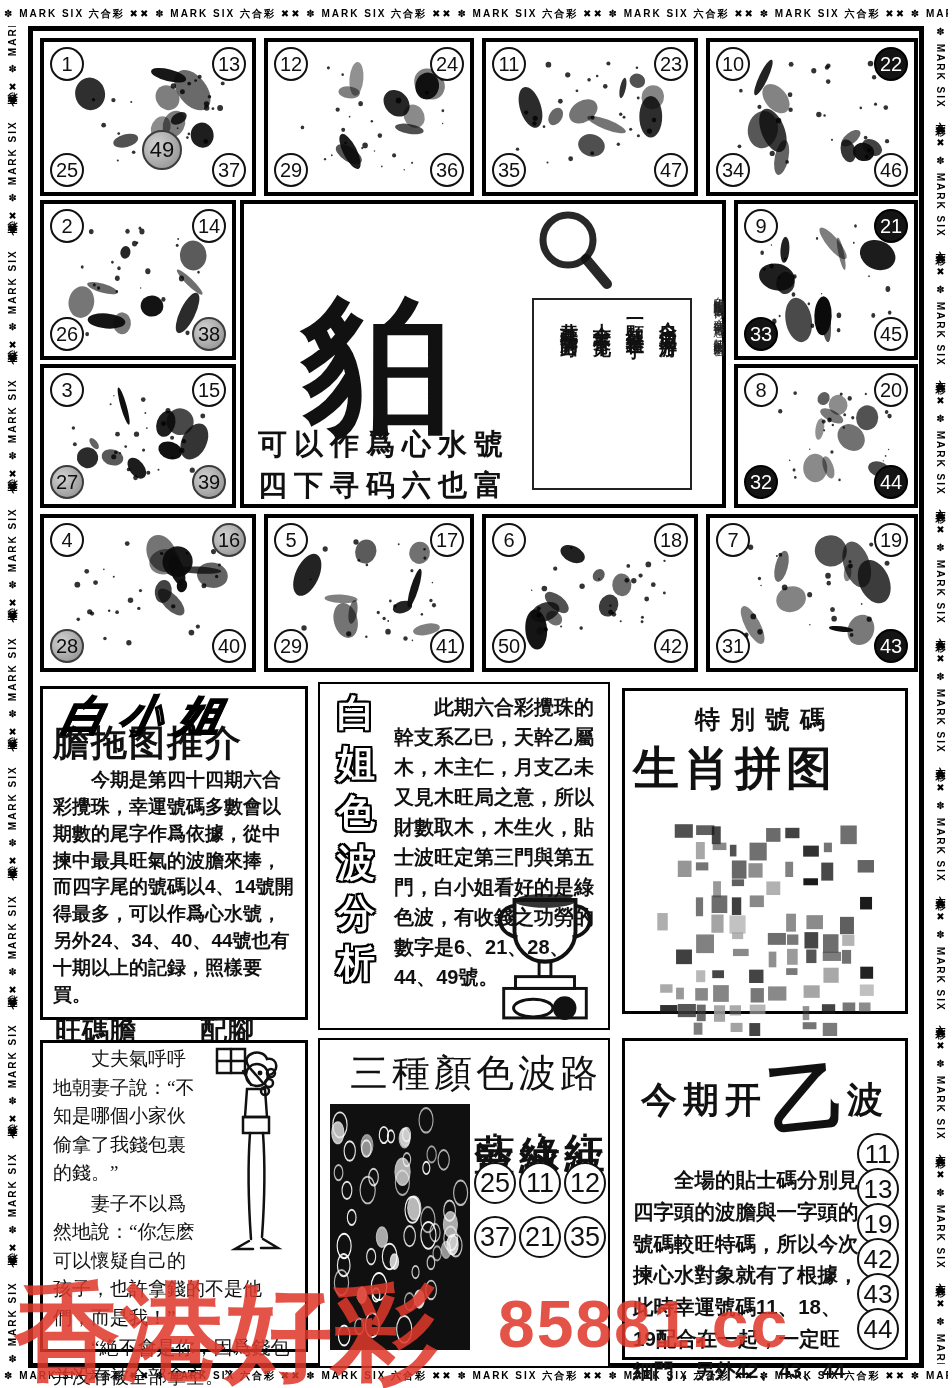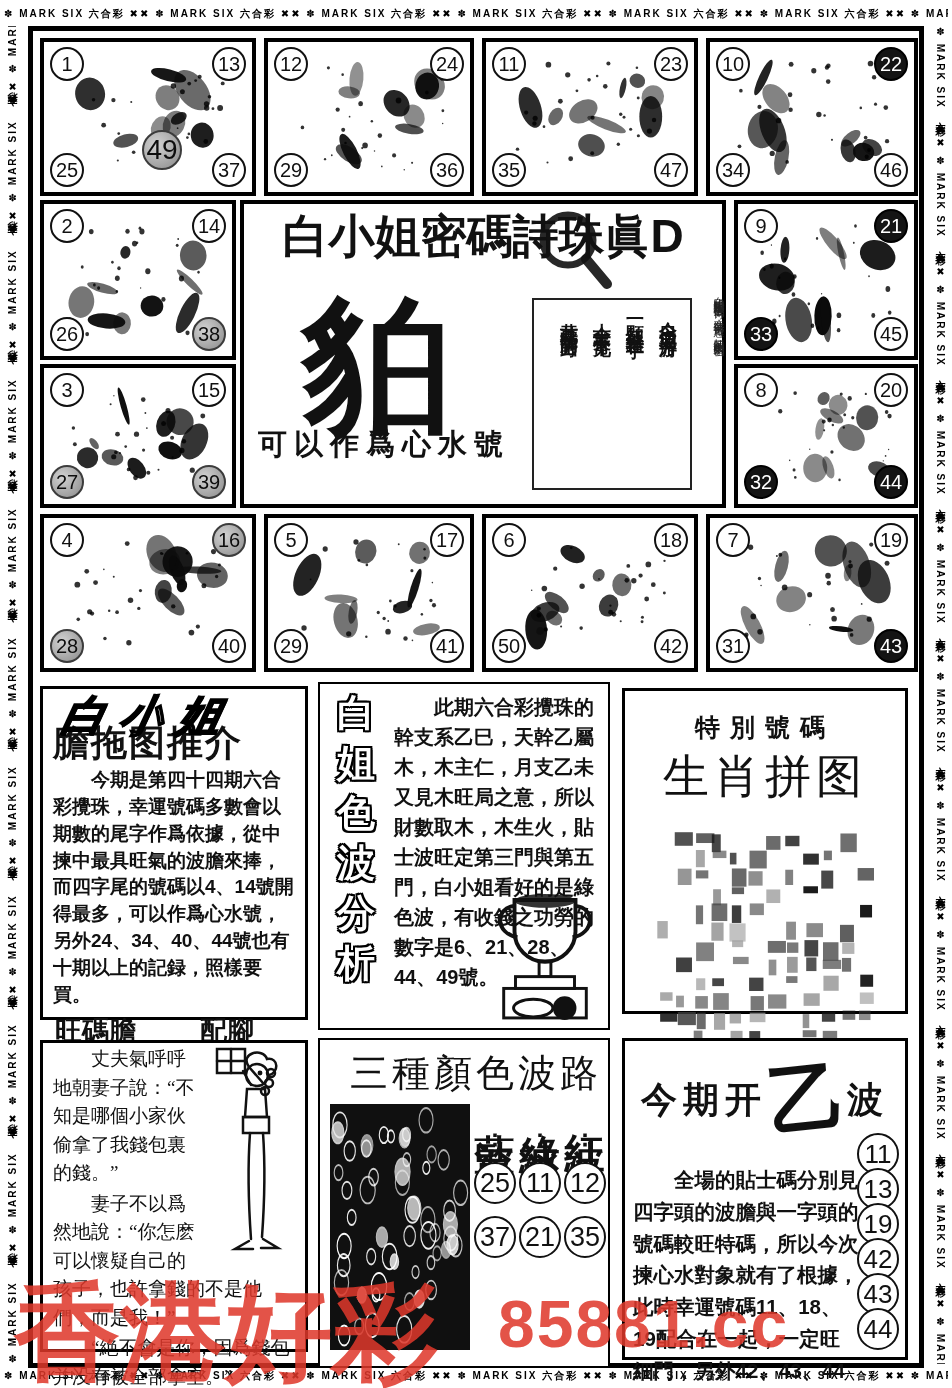--- a/index.html
+++ b/index.html
@@ -14,21 +14,21 @@
   .bstrip.right{left:928px;top:26px;width:22px;height:1338px;writing-mode:vertical-rl;line-height:20px}
   .frame{position:absolute;left:28px;top:26px;width:896px;height:1342px;border:5px solid #000;box-sizing:border-box}
   
   .panel{position:absolute;border:4px solid #000;background:#fff;box-sizing:border-box}
   .panel svg.ink{position:absolute;left:12px;top:10px;width:calc(100% - 24px);height:calc(100% - 20px)}
   .num{position:absolute;width:34px;height:34px;border:2px solid #111;border-radius:50%;background:#fff;
        display:flex;align-items:center;justify-content:center;font-size:20px;font-weight:500;z-index:3;box-sizing:border-box}
   .num.tl{left:6px;top:5px}.num.tr{right:6px;top:5px}.num.bl{left:6px;bottom:5px}.num.br{right:6px;bottom:5px}
   .num.filled{background:#141414;color:#fff;border-color:#000}
   .num.stamped{background:radial-gradient(circle at 35% 35%,#d2d2d2,#8a8a8a);border-color:#3c3c3c;color:#0e0e0e}
-  .num.extra{left:98px;bottom:22px;width:40px;height:40px;font-size:28px}
+  .num.extra{left:98px;bottom:22px;width:40px;height:40px;font-size:22px}
   
   .cpanel{position:absolute;left:240px;top:200px;width:486px;height:308px;border:4px solid #000;box-sizing:border-box;background:#fff}
   .ctitle{position:absolute;left:0;right:0;top:2px;text-align:center;font-size:46px;font-weight:900;white-space:nowrap}
   .magnifier{position:absolute;left:292px;top:6px;width:80px;height:82px;z-index:4}
   .bigchar{position:absolute;left:58px;top:88px;font-size:148px;line-height:1;font-weight:700;
            font-family:"Liberation Serif","DejaVu Serif",serif}
   .poem{position:absolute;left:288px;top:94px;width:160px;height:192px;border:2px solid #222;box-sizing:border-box;
         writing-mode:vertical-rl;padding:8px 10px;font-family:"Liberation Serif",serif;font-size:18px;
         letter-spacing:3px;font-weight:600}
   .poem div{margin-left:9px}
@@ -54,23 +54,23 @@
   .tip-nums .legs .cnum{margin-right:-1px}
   .tip-nums .legs{display:flex}
   
   #waveBlock{left:318px;top:682px;width:292px;height:348px;border-width:2px;padding:8px}
   .wave-title{position:absolute;left:4px;top:10px;width:64px;display:flex;flex-direction:column;align-items:center;gap:12px}
   .wave-title span{font-size:38px;font-weight:900;color:#fff;line-height:1;
       text-shadow:2px 0 #000,-2px 0 #000,0 2px #000,0 -2px #000,2px 2px #000,-2px -2px #000,2px -2px #000,-2px 2px #000}
   .wave-body{margin-left:66px;font-size:20px;font-weight:600;line-height:1.5;text-indent:2em}
   .trophy{position:absolute;right:4px;bottom:4px;width:118px;height:138px}
   
-  #zodiacBlock{left:622px;top:688px;width:286px;height:326px;padding:16px}
+  #zodiacBlock{left:622px;top:688px;width:286px;height:326px;padding:8px}
   .zod-t1{text-align:center;font-size:25px;font-weight:900;letter-spacing:10px;margin-top:4px}
-  .zod-t2{text-align:center;font-size:46px;font-weight:400;letter-spacing:5px;margin:2px 0 24px}
+  .zod-t2{text-align:left;font-size:46px;font-weight:700;letter-spacing:5px;margin:2px 0 24px}
   .zod-img{display:block;margin:0 auto;width:218px;height:212px}
   
   #jokeBlock{left:40px;top:1040px;width:268px;height:312px;padding:2px 10px}
   .joke-title{font-size:40px;font-weight:900;line-height:1.1;margin:2px 0 4px;white-space:nowrap}
   .woman{float:right;width:90px;height:218px;margin:0 0 2px 2px}
   .joke-p{font-family:"Liberation Serif",serif;font-size:19px;line-height:1.5;text-indent:2em;margin:0 0 2px}
   
   #colorBlock{left:318px;top:1038px;width:292px;height:330px;border-width:2px;padding:6px}
   .color-title{text-align:right;font-family:"Liberation Serif",serif;font-size:38px;font-weight:400;
                letter-spacing:4px;white-space:nowrap;margin:2px 0 6px}
@@ -617,35 +617,35 @@
         <circle cx="61.4" cy="43.9" r="1.35" fill="#000" opacity=".8"></circle>
       </svg>
       <span class="num tl">7</span>
       <span class="num tr">19</span>
       <span class="num bl">31</span>
       <span class="num br filled">43</span>
     </div>
   </div>
 
 <div class="cpanel">
-  <div class="ctitle">白小姐密碼詩珠眞D</div>
   <svg class="magnifier" viewBox="0 0 80 82">
     <circle cx="32" cy="30" r="25" fill="none" stroke="#111" stroke-width="7" opacity=".9"></circle>
     <line x1="50" y1="49" x2="71" y2="74" stroke="#111" stroke-width="10" stroke-linecap="round" opacity=".9"></line>
   </svg>
   <div class="bigchar">貃</div>
   <div class="poem" id="poemBox">
       <div>今日运宝四方游</div>
       <div>一颗红珠摇在手</div>
       <div>十全十美不常见</div>
       <div>黄花开旺满山野</div>
     </div>
   <div class="sidenote">白小姐特别本敬神童敬码诗，欲要猜透诗意，便从图中找到密码。</div>
   <div class="captions">
     <div>可以作爲心水號</div>
+    <div>四下寻码六也富</div>
   </div>
 </div>
 
 <div class="block" id="tipBlock">
   <div class="tip-h1">白小姐</div>
   <div class="tip-h2">膽拖图推介</div>
   <div class="tip-body">今期是第四十四期六合彩攪珠，幸運號碼多數會以期數的尾字作爲依據，從中揀中最具旺氣的波膽來捧，而四字尾的號碼以4、14號開得最多，可以作爲心水號，另外24、34、40、44號也有十期以上的記録，照樣要買。</div>
   <div class="tip-labels">
     <span class="l1">旺碼膽</span>
     <span class="l2">配腳</span>

